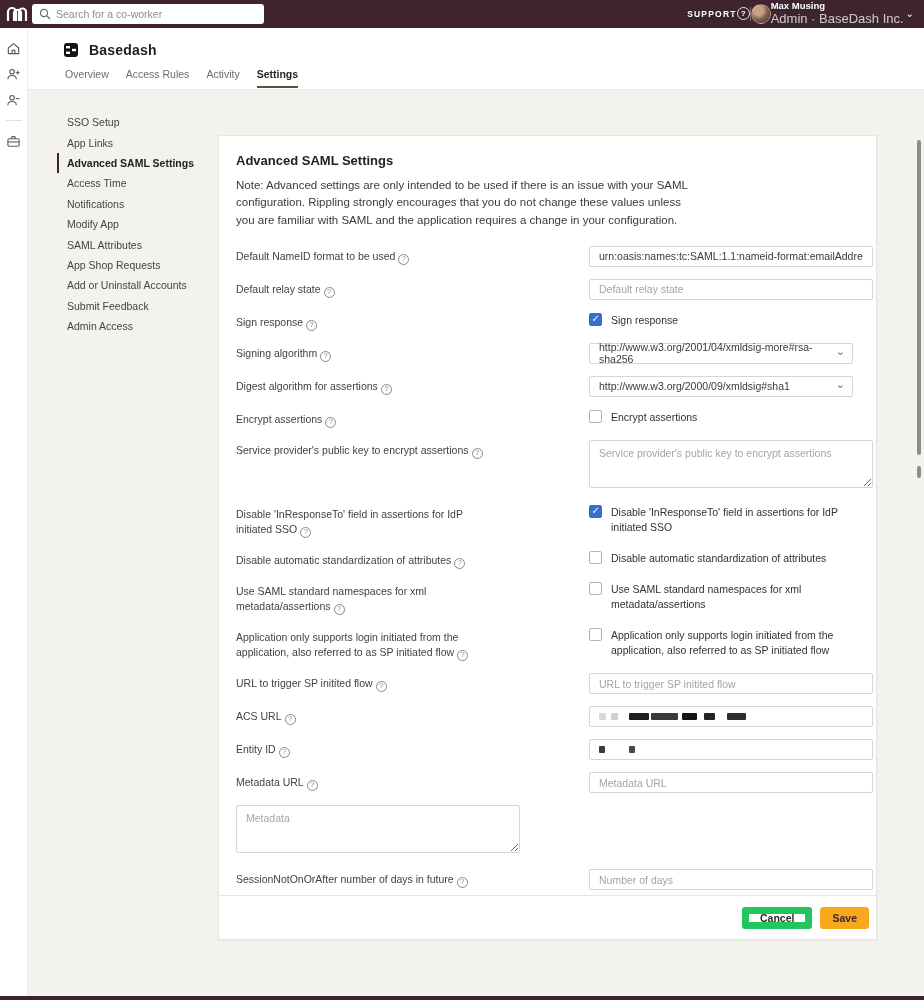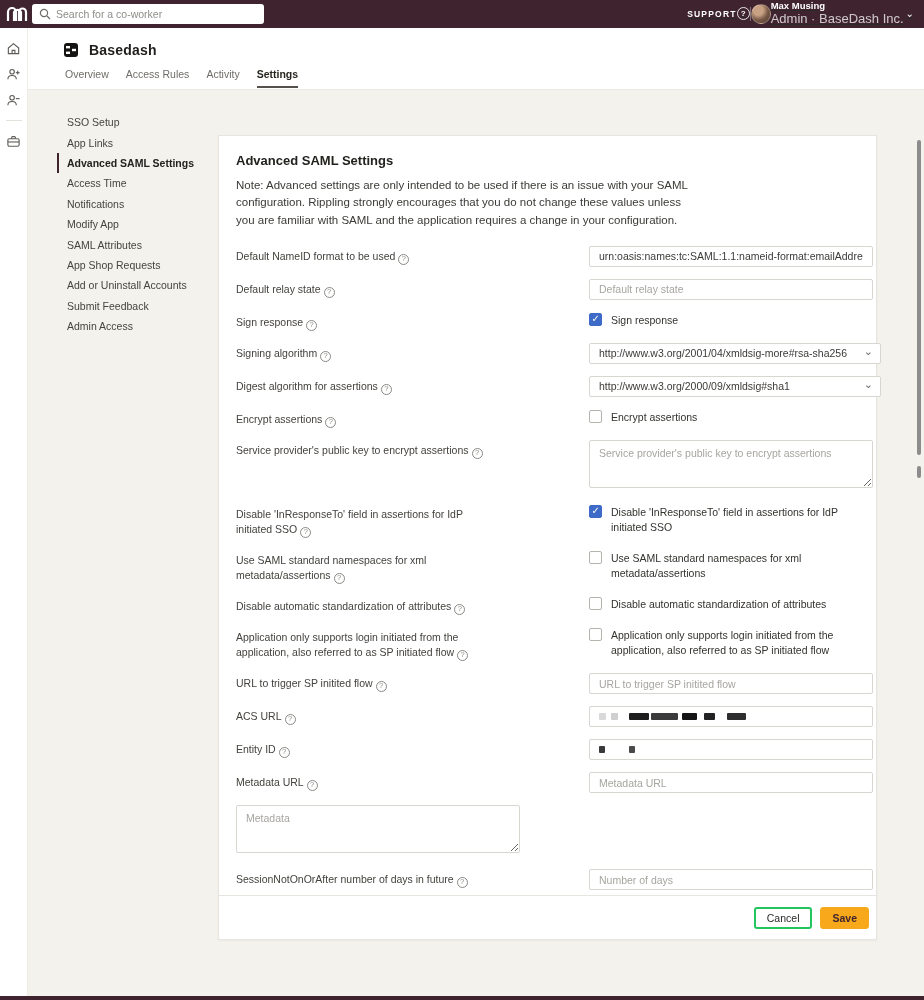--- a/index.html
+++ b/index.html
@@ -53,34 +53,34 @@
   #form { margin-top:17px; }
   .frow { display:flex; margin-bottom:12px; }
   .flabel { width:353px; flex:0 0 353px; font-size:10.5px; color:#44423e; line-height:1.45; padding-top:3px; }
   .flabel-inner { display:inline-block; max-width:258px; }
   .qicon { display:inline-flex; width:11px; height:11px; border:1px solid #8b8985; border-radius:50%; color:#8b8985; font-size:7.5px; align-items:center; justify-content:center; vertical-align:-1px; margin-left:3px; cursor:pointer; }
   .fctl { width:284px; flex:0 0 284px; }
   .tinput { width:284px; height:21px; border:1px solid #D8D6D1; border-radius:2px; background:#fff; font-size:10.5px; color:#3c3a37; padding:0 9px; outline:none; font-family:inherit; display:block; }
   .tinput::placeholder { color:#A7A5A0; }
   .tarea { width:284px; height:48px; border:1px solid #D8D6D1; border-radius:2px; background:#fff; font-size:10.5px; color:#3c3a37; padding:6px 9px; outline:none; font-family:inherit; resize:both; }
   .tarea::placeholder { color:#A7A5A0; }
-  .selbox { width:292px; height:21px; border:1px solid #D8D6D1; border-radius:2px; background:#fff; font-size:10.5px; color:#3c3a37; padding:0 20px 0 9px; display:flex; align-items:center; position:relative; cursor:pointer; }
+  .selbox { width:264px; height:21px; border:1px solid #D8D6D1; border-radius:2px; background:#fff; font-size:10.5px; color:#3c3a37; padding:0 20px 0 9px; display:flex; align-items:center; position:relative; cursor:pointer; }
   .selbox .arrow { position:absolute; right:7px; top:1px; color:#6b6965; font-size:11px; }
   .chkrow { display:flex; gap:9px; cursor:pointer; }
   .cbox { width:13px; height:13px; flex:0 0 13px; border:1px solid #B5B3AE; border-radius:2px; background:#fff; position:relative; margin-top:1px; }
   .cbox.checked { background:#3D6BC7; border-color:#3D6BC7; }
   .cbox.checked::after { content:"✓"; position:absolute; left:1.5px; top:-0.5px; color:#fff; font-size:10px; font-weight:bold; }
   .chklabel { font-size:10.5px; color:#33322e; line-height:1.45; padding-top:1px; }
   .redwrap { display:flex; align-items:center; height:100%; padding:0 9px; }
   .redseg { height:7px; border-radius:1px; filter:blur(.6px); }
 
   
   #panel-footer { position:absolute; left:0; right:0; bottom:0; height:44px; border-top:1px solid #E7E5E0; display:flex; align-items:center; justify-content:flex-end; gap:8px; padding-right:7px; background:#fff; }
   .btn { height:22px; border-radius:3px; font-size:10.5px; font-family:inherit; cursor:pointer; display:flex; align-items:center; padding:0 11px; }
-  .btn-cancel { background:#ffffff; border:2px solid #22c55e; color:#2b2a27; }
+  .btn-cancel { background:#ffffff; border:7px solid #22c55e; color:#2b2a27;font-weight:bold; }
   .btn-save { background:#F8A91B; border:1px solid #F8A91B; color:#3F2430; font-weight:bold; }
 
   
   .scrollthumb { position:absolute; width:4px; border-radius:2px; background:#8C8C8C; right:3px; }
   #bottombar { position:absolute; left:0; bottom:0; width:924px; height:4px; background:#3F2430; }
 
   svg { display:block; }
 </style>
 </head>
 <body>
@@ -243,34 +243,34 @@
           <div class="frow">
             <div class="flabel"><span class="flabel-inner"><span>Disable 'InResponseTo' field in assertions for IdP initiated SSO</span><span class="qicon">?</span></span></div>
             <div class="fctl">
               <div class="chkrow">
                 <div class="cbox checked"></div>
                 <span class="chklabel">Disable 'InResponseTo' field in assertions for IdP initiated SSO</span>
               </div>
             </div>
           </div>
           <div class="frow">
+            <div class="flabel"><span class="flabel-inner"><span>Disable automatic standardization of attributes</span><span class="qicon">?</span></span></div>
+            <div class="fctl">
+              <div class="chkrow">
+                <div class="cbox"></div>
+                <span class="chklabel">Disable automatic standardization of attributes</span>
+              </div>
+            </div>
+          </div>
+          <div class="frow">
             <div class="flabel"><span class="flabel-inner"><span>Use SAML standard namespaces for xml metadata/assertions</span><span class="qicon">?</span></span></div>
             <div class="fctl">
               <div class="chkrow">
                 <div class="cbox"></div>
                 <span class="chklabel">Use SAML standard namespaces for xml metadata/assertions</span>
-              </div>
-            </div>
-          </div>
-          <div class="frow">
-            <div class="flabel"><span class="flabel-inner"><span>Disable automatic standardization of attributes</span><span class="qicon">?</span></span></div>
-            <div class="fctl">
-              <div class="chkrow">
-                <div class="cbox"></div>
-                <span class="chklabel">Disable automatic standardization of attributes</span>
               </div>
             </div>
           </div>
           <div class="frow">
             <div class="flabel"><span class="flabel-inner"><span>Application only supports login initiated from the application, also referred to as SP initiated flow</span><span class="qicon">?</span></span></div>
             <div class="fctl">
               <div class="chkrow">
                 <div class="cbox"></div>
                 <span class="chklabel">Application only supports login initiated from the application, also referred to as SP initiated flow</span>
               </div>

